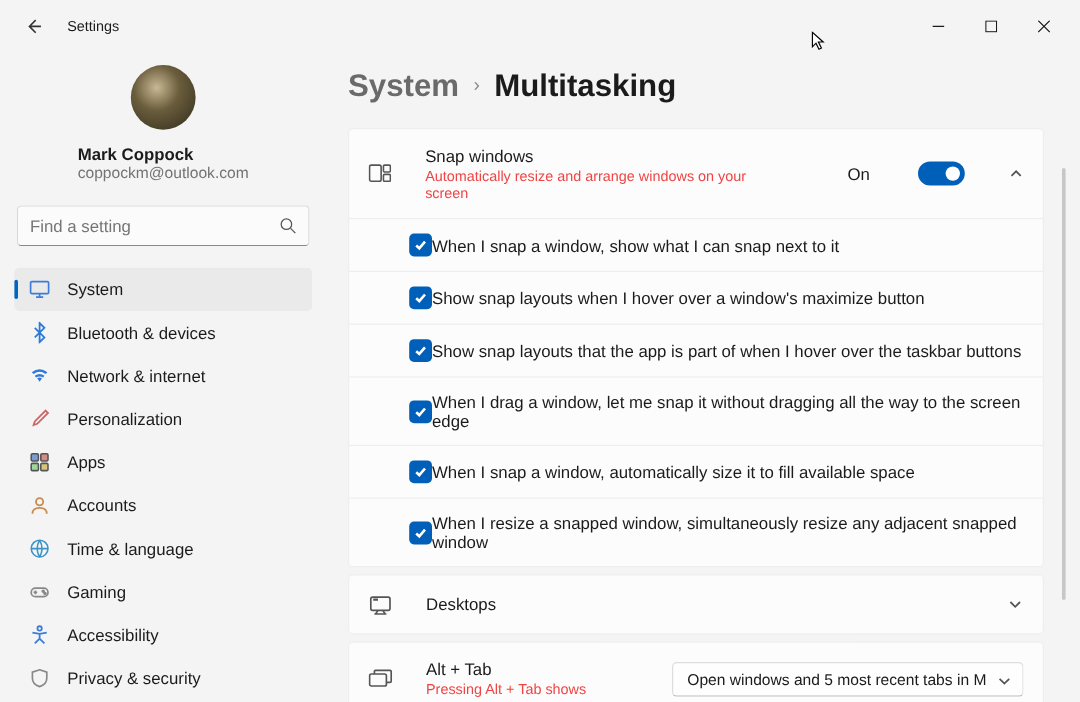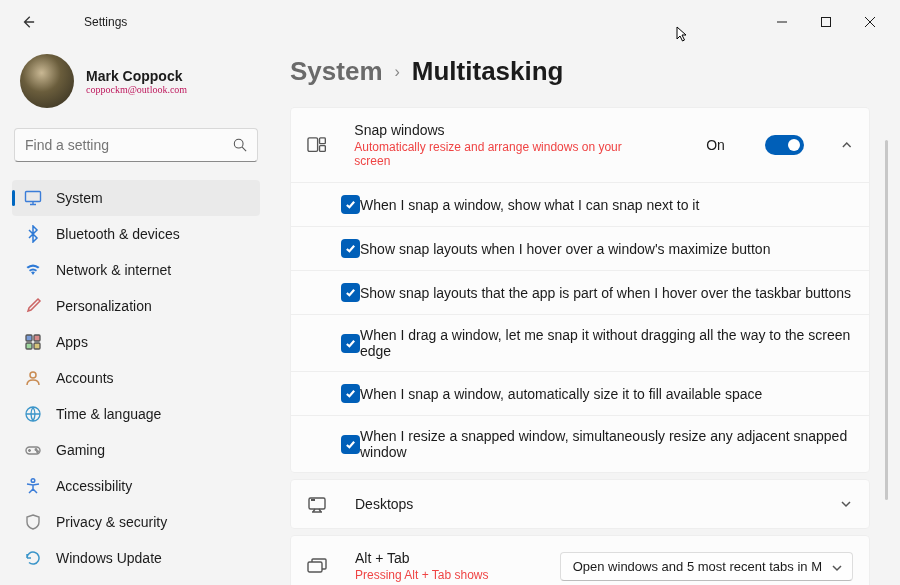--- a/index.html
+++ b/index.html
@@ -1,29 +1,29 @@
 <!DOCTYPE html>
 <html><head>
   <meta charset="utf-8">
   <style>
     * { box-sizing: border-box; margin: 0; padding: 0; }
     body { font-family: "Segoe UI Variable", "Segoe UI", -apple-system, Arial, sans-serif; background: #f4f4f4; width: 900px; height: 585px; overflow: hidden; position: relative; color: #1b1b1b; }
-    .titlebar { height: 44px; display: flex; align-items: center; padding: 0 8px 0 14px; gap: 28px; }
+    .titlebar { height: 44px; display: flex; align-items: center; padding: 0 8px 0 14px; }
     .back-btn { width: 28px; height: 28px; display:flex;align-items:center;justify-content:center; border-radius:4px; }
     .back-btn svg { width:14px;height:14px;stroke:#333;stroke-width:1.5;fill:none; }
     .app-title { font-size:12px; margin-left: 14px; color:#1b1b1b; }
     .win-controls { margin-left:auto; display:flex; }
     .win-controls div { width:44px; height:30px; display:flex;align-items:center;justify-content:center; }
     .win-controls svg { width:10px;height:10px;stroke:#1b1b1b;stroke-width:1;fill:none; }
     .page { display:flex; height:calc(585px - 44px); }
     .sidebar { width: 272px; padding: 4px 12px 12px 12px; overflow-y:auto; }
-    .profile { display:flex; align-items:center; gap:12px; padding: 6px 8px 14px 8px; }
+    .profile { display:flex; align-items:center; gap:12px; padding: 6px 8px 14px 8px; flex-direction: column; }
     .avatar { width:54px; height:54px; border-radius:50%; background: radial-gradient(circle at 40% 35%, #c9b894 0%, #6a5d3c 40%, #2f2a1d 100%); }
     .user-name { font-size:14px; font-weight:600; }
-    .user-email { font-size:10px; color:#be185d;font-family:Liberation Serif, serif; }
+    .user-email { font-size:13px; color:#737373; }
     .search { display:flex; align-items:center; border:1px solid #d8d8d8; border-bottom:1px solid #898989; border-radius:4px; background:#fbfbfb; height:34px; padding:0 10px; margin: 6px 2px 18px 2px; }
     .search input { flex:1; border:none; outline:none; background:transparent; font-size:14px; color:#a16207; }
     .search svg { width:14px;height:14px;stroke:#555;stroke-width:1.2;fill:none; }
     .nav { list-style:none; }
     .nav li { display:flex; align-items:center; gap:14px; height:36px; padding:0 8px 0 12px; border-radius:4px; font-size:14px; position:relative; }
     .nav li.active { background: #eaeaea; }
     .nav li.active::before { content:""; position:absolute; left:0; top:10px; width:3px; height:16px; background:#0067c0; border-radius:2px; }
     .nav-icon { width:18px; height:18px; display:flex;align-items:center;justify-content:center; }
     .content { flex:1; padding: 6px 24px 0 18px; position:relative; overflow:hidden; }
     .breadcrumb { display:flex; align-items:center; gap:12px; margin: 6px 0 20px 0; }

